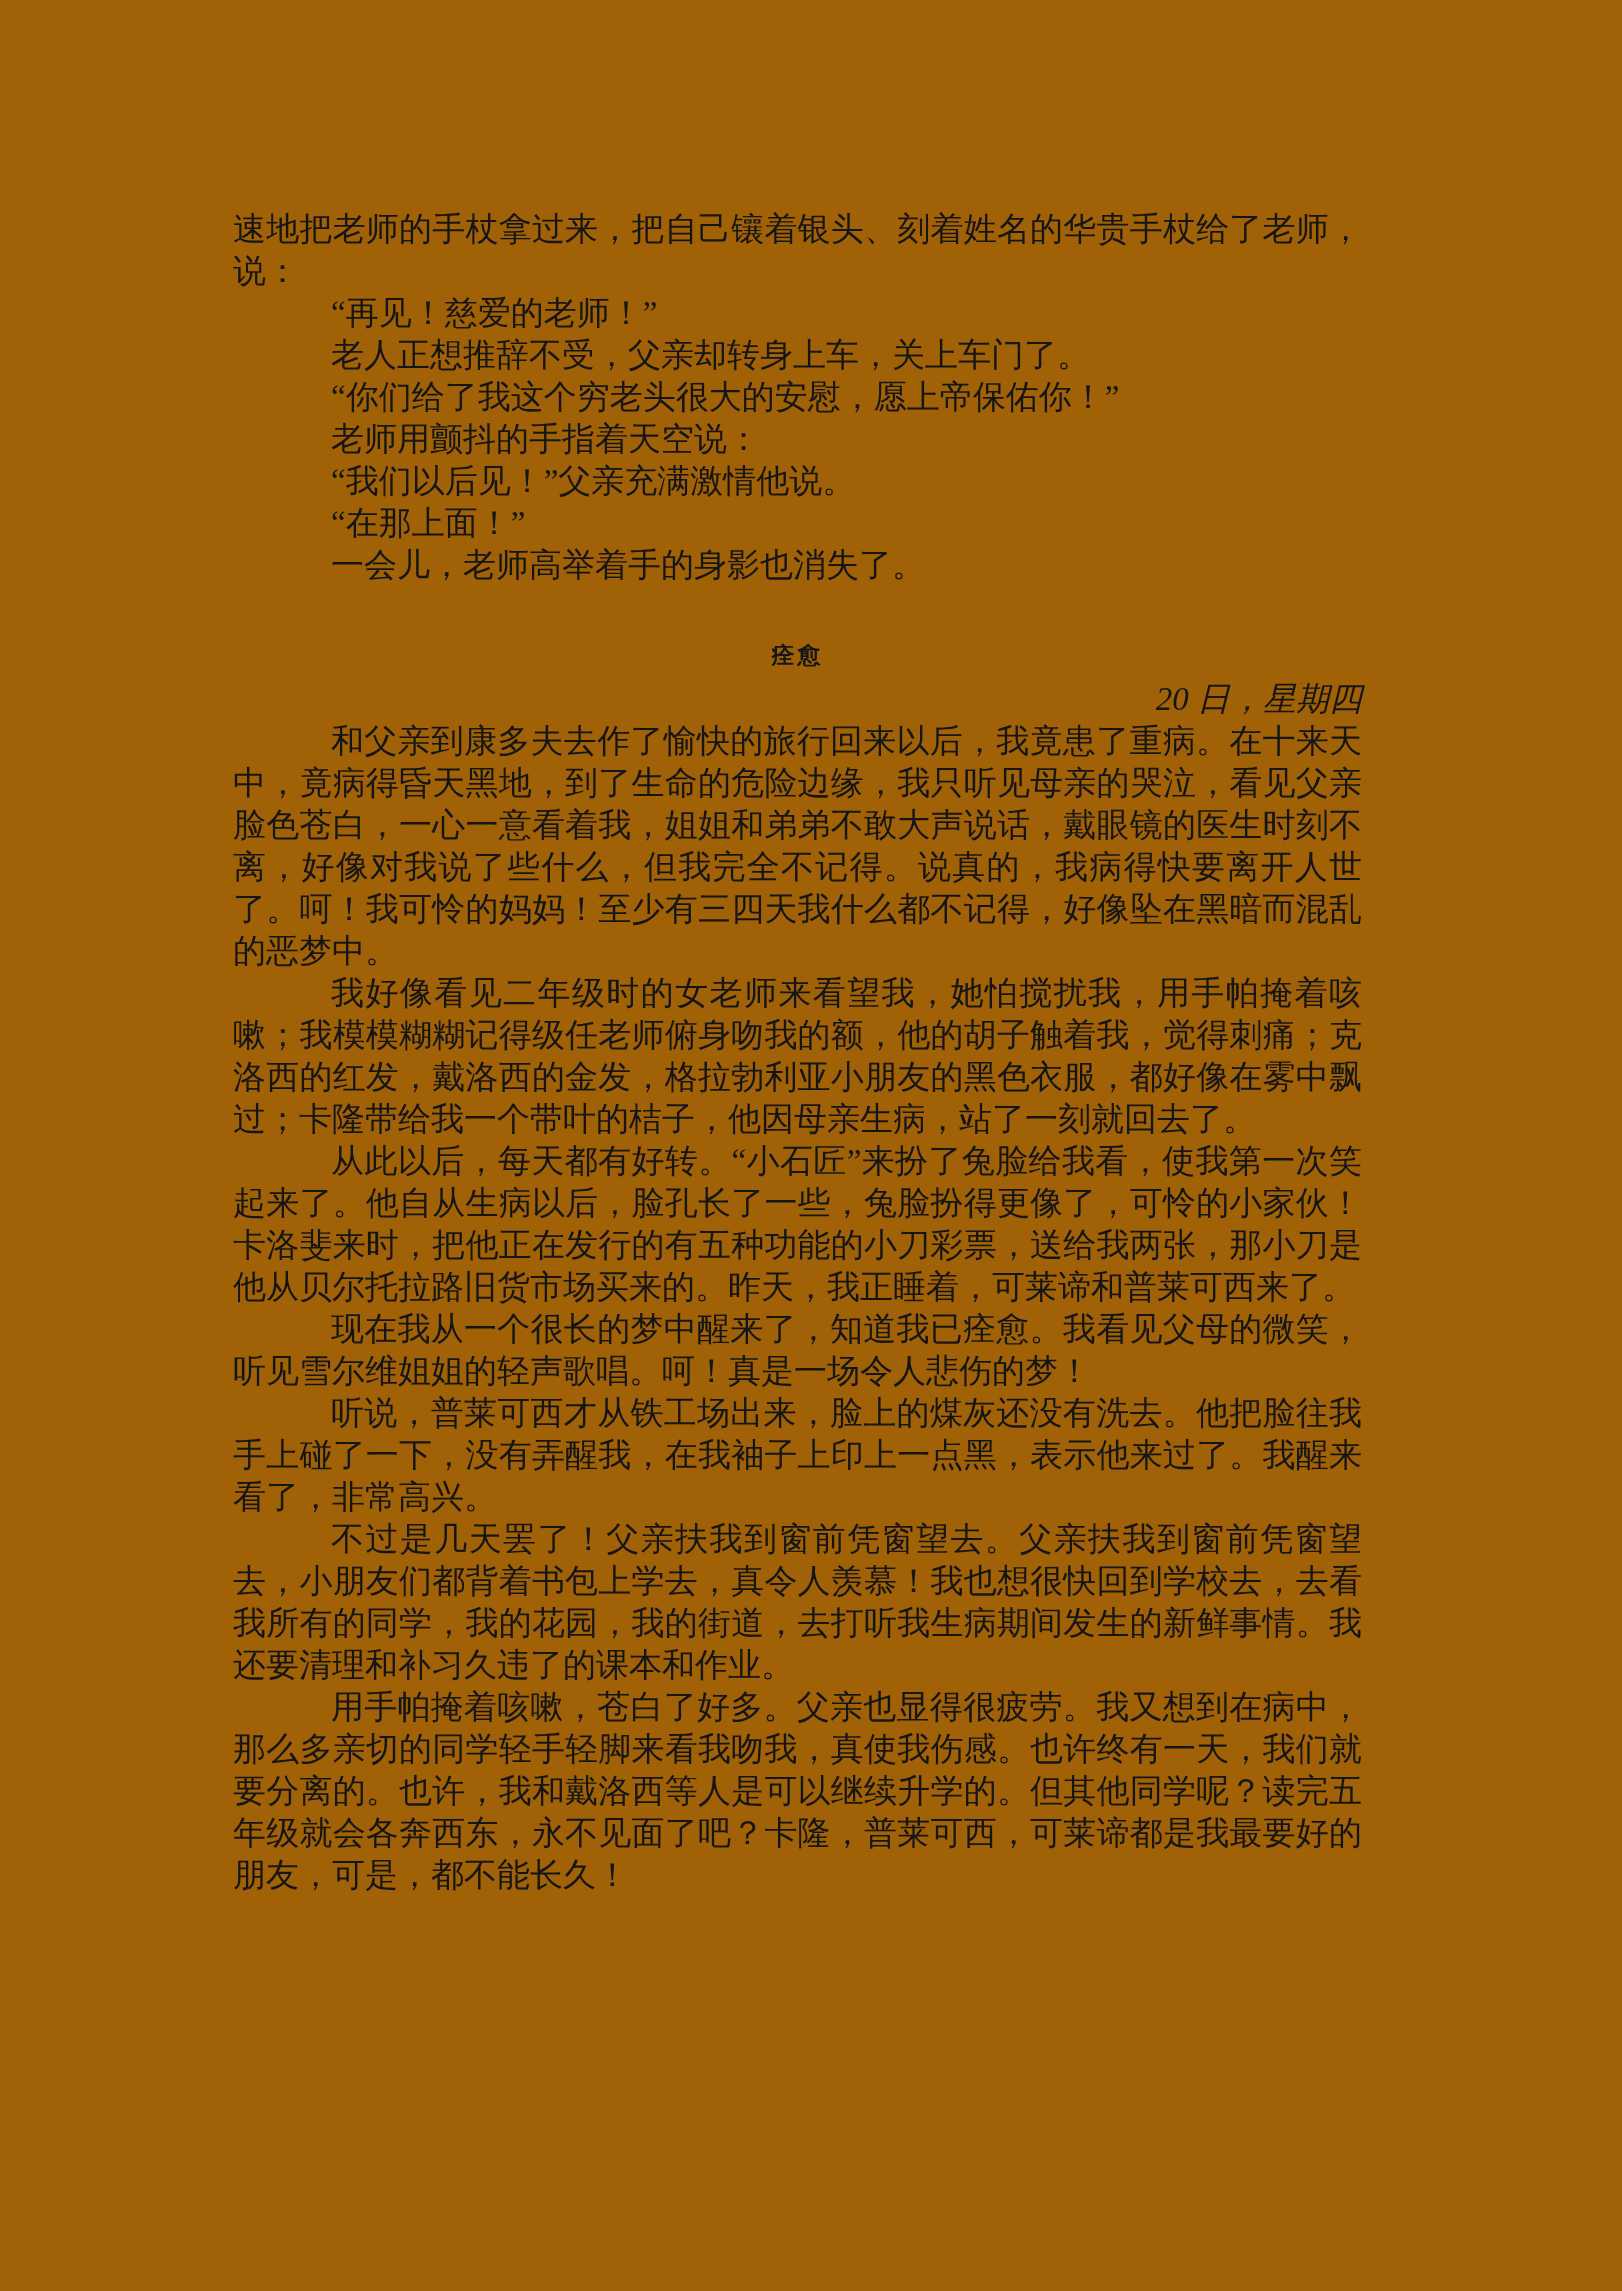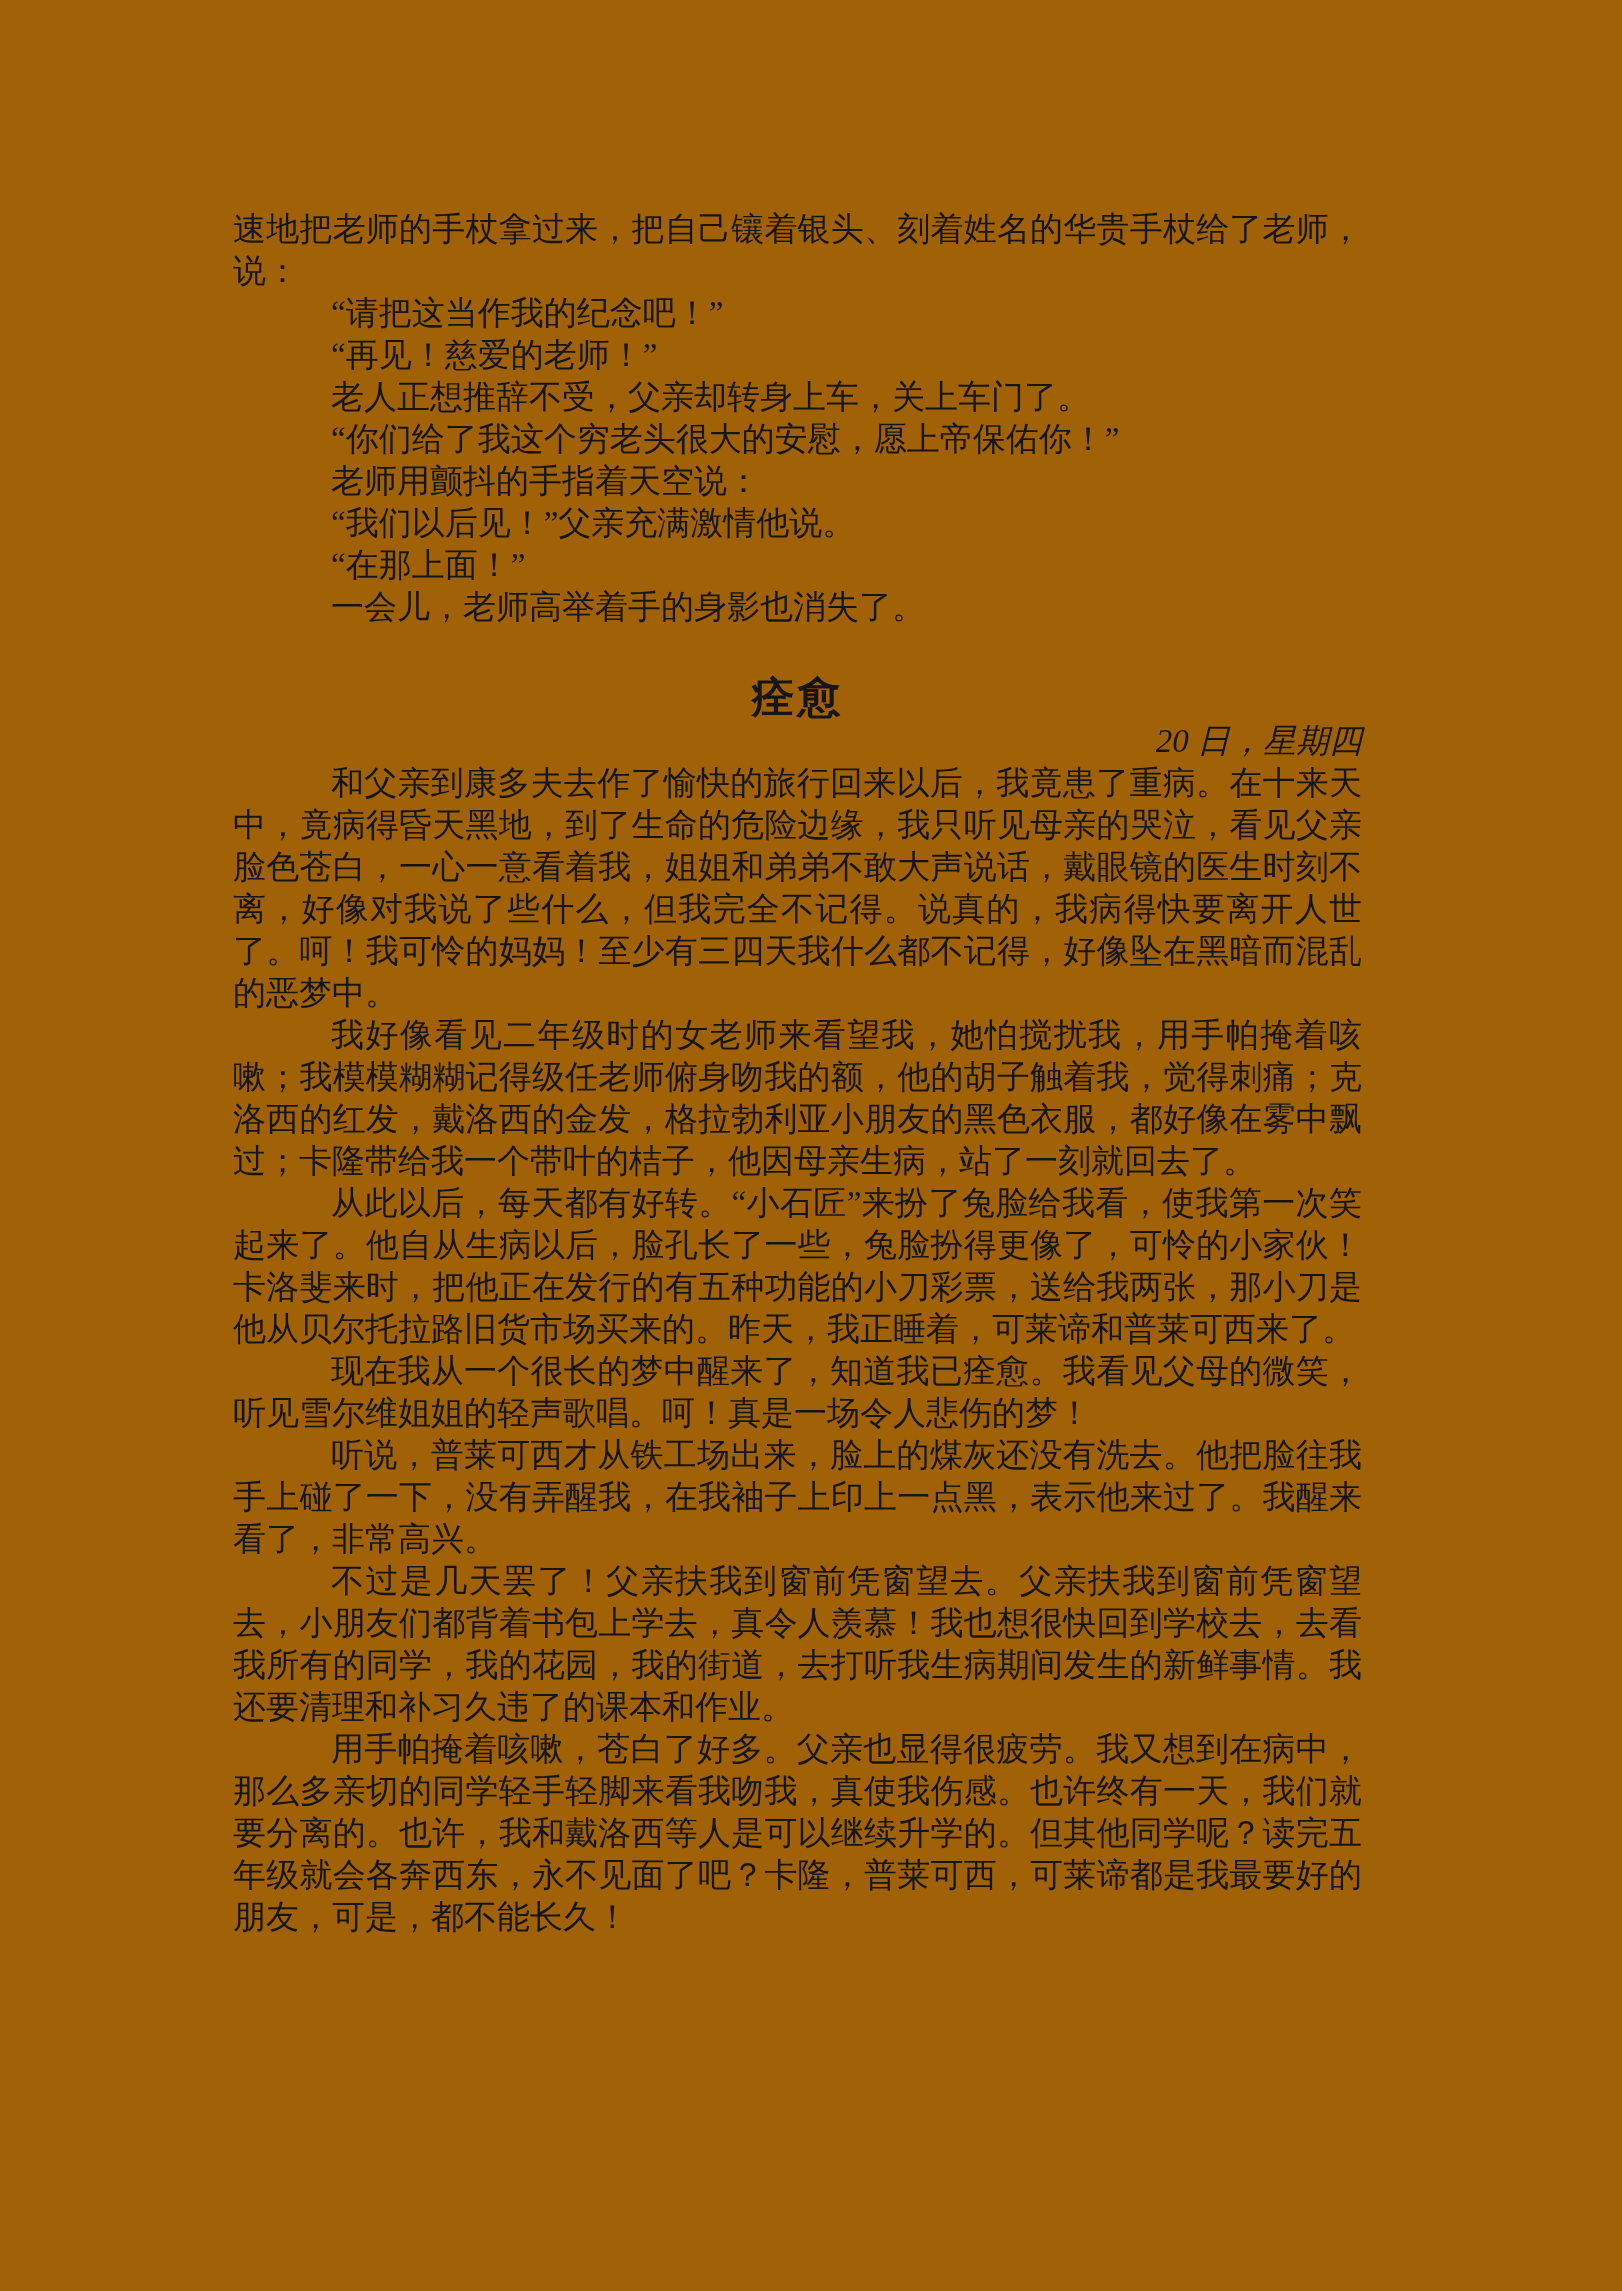--- a/index.html
+++ b/index.html
@@ -29,42 +29,41 @@
     margin: 0;
     padding: 0;
     text-indent: 98px;
   }
   .text-block p.noindent {
     text-indent: 0;
   }
   .chapter-title {
     margin: 47px 0 0 0;
     padding: 0;
-    font-size: 43px;
+    font-size: 23px;
     line-height: 45px;
     font-weight: bold;
     text-align: center;
     text-indent: 0;
     letter-spacing: 2.9px;
   }
   .dateline {
     text-indent: 0 !important;
     text-align: right;
     font-style: italic;
   }
 </style>
 </head>
 <body>
 
 <div class="page">
   <div class="text-block">
 
     <p class="noindent">速地把老师的手杖拿过来，把自己镶着银头、刻着姓名的华贵手杖给了老师，说：</p>
 
-    <p>“请把这当作我的纪念吧！”</p>
     <p>“再见！慈爱的老师！”</p>
     <p>老人正想推辞不受，父亲却转身上车，关上车门了。</p>
     <p>“你们给了我这个穷老头很大的安慰，愿上帝保佑你！”</p>
     <p>老师用颤抖的手指着天空说：</p>
     <p>“我们以后见！”父亲充满激情他说。</p>
     <p>“在那上面！”</p>
     <p>一会儿，老师高举着手的身影也消失了。</p>
 
     <h2 class="chapter-title">痊愈</h2>
 

